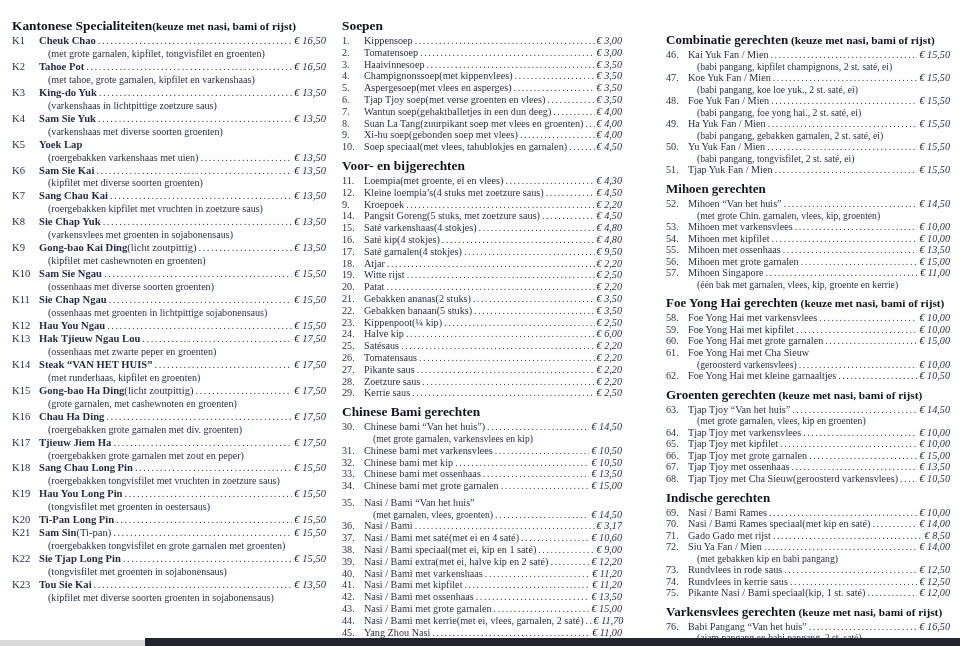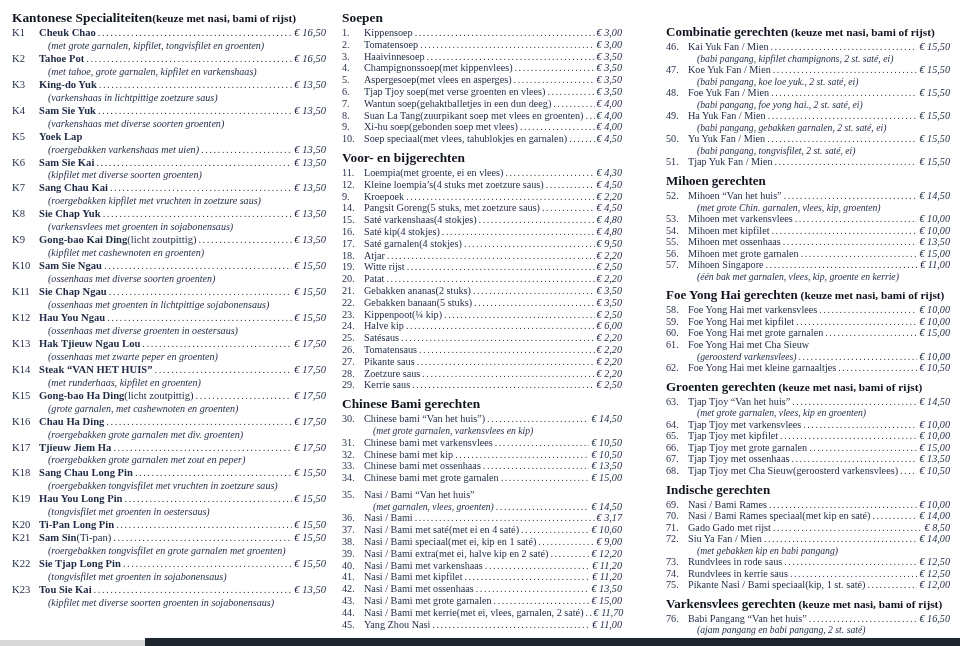--- a/index.html
+++ b/index.html
@@ -3,21 +3,21 @@
 <meta charset="utf-8">
 <style>
   html,body{margin:0;padding:0;}
   body{
     width:960px;height:646px;position:relative;overflow:hidden;
     background:#ffffff;
     font-family:"Liberation Serif","DejaVu Serif",serif;
     color:var(--ink,#1f2a44);
   }
   #menu-columns{position:absolute;top:10px;left:0;width:960px;}
-  .column{position:absolute;top:0;}
+  .column{position:absolute;top:8px;}
   .col-0{left:12px;width:314px;--lh:12.95px;font-size:10.6px;}
   .col-1{left:342px;width:280px;--lh:11.8px;font-size:10.2px;}
   .col-2{left:666px;width:284px;--lh:11.55px;font-size:10.2px;padding-top:14px;}
   .section{margin:0 0 5px 0;}
   .col-0 .section{margin-bottom:1px;}
   .section-heading{
     margin:0 0 1px 0;font-size:13.4px;line-height:16px;
     font-weight:bold;color:var(--heading,#10141f);white-space:nowrap;
   }
   .col-2 .section-heading{font-size:13px;}
@@ -32,21 +32,21 @@
     flex:1 1 auto;overflow:hidden;min-width:6px;margin:0 2px;
     height:var(--lh);
   }
   .leader::after{
     content:"........................................................................................................................";
     letter-spacing:1.5px;font-style:normal;
   }
   .price{flex:0 0 auto;font-style:italic;text-align:right;}
   .desc-row{display:flex;align-items:baseline;line-height:var(--lh);white-space:nowrap;padding-left:27px;}
   .col-1 .desc-row,.col-2 .desc-row{padding-left:22px;}
-  .desc{flex:0 0 auto;font-style:italic;font-size:0.95em;padding-left:9px;}
+  .desc{flex:0 0 auto;font-size:0.95em;padding-left:9px;}
   .edge-bar{position:absolute;bottom:0;height:8px;}
   #bar-light{left:0;width:145px;height:6px;}
   #bar-dark{left:145px;width:815px;}
 </style>
 </head>
 <body style="--ink: #1f2a44; --heading: #10141f; background: rgb(255, 255, 255);">
 
 <div id="menu-columns">
     <div class="column col-0">
       <section class="section">
@@ -173,23 +173,20 @@
             <span class="desc">(ossenhaas met groenten in lichtpittige sojabonensaus)</span>
           </div>
         </div>
         <div class="item">
           <div class="row">
             <span class="code">K12</span>
             <span class="name">Hau You Ngau</span>
             <span class="leader"></span>
             <span class="price">€ 15,50</span>
           </div>
-          <div class="desc-row">
-            <span class="desc">(ossenhaas met diverse groenten in oestersaus)</span>
-          </div>
         </div>
         <div class="item">
           <div class="row">
             <span class="code">K13</span>
             <span class="name">Hak Tjieuw Ngau Lou</span>
             <span class="leader"></span>
             <span class="price">€ 17,50</span>
           </div>
           <div class="desc-row">
             <span class="desc">(ossenhaas met zwarte peper en groenten)</span>

